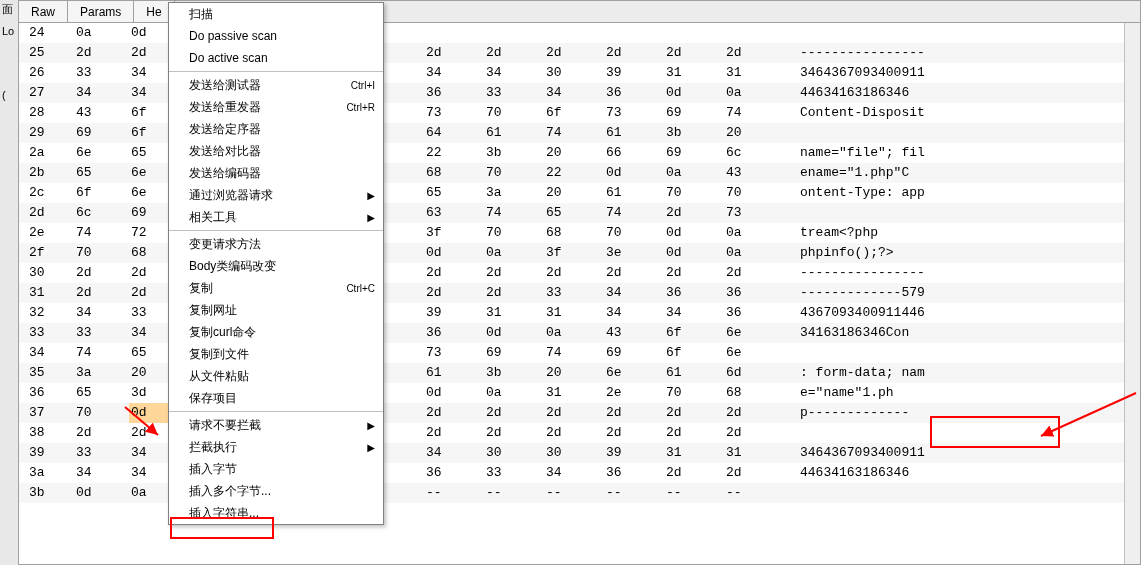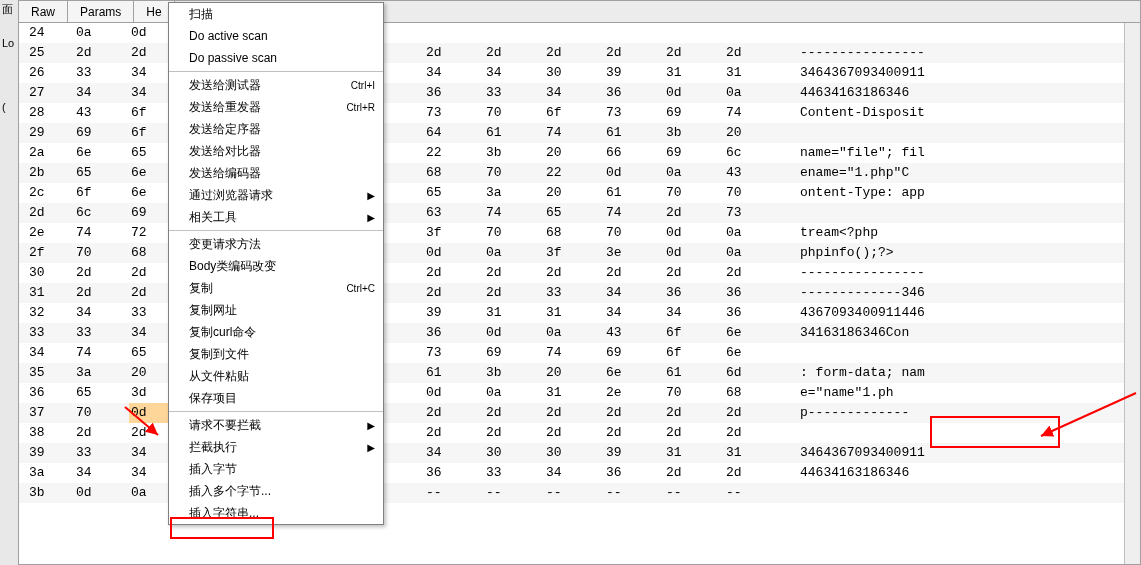--- a/index.html
+++ b/index.html
@@ -24,21 +24,21 @@
 .scrollbar { position:absolute; right:0; top:22px; bottom:0; width:16px; background:#efefef; border-left:1px solid #c0c0c0; }
 .hl { background:#ffd699; }
 .leftstrip { position:absolute; left:0; top:0; width:18px; height:100%; background:#e8e8e8; font-size:11px; }
 .leftstrip span { display:block; transform:rotate(0); padding:2px; }
 </style>
 </head>
 <body>
 
 <div class="leftstrip">
   <span>面</span>
-  <span style="margin-top:16px">Lo</span>
+  <span style="margin-top:4px">Lo</span>
   <span style="margin-top:48px">(</span>
 </div>
 
 <div class="frame">
   <div class="tabbar">
     <div class="tab">Raw</div>
     <div class="tab">Params</div>
     <div class="tab">He</div>
   </div>
 
@@ -326,21 +326,21 @@
         <div class="cell-hex">2d</div>
         <div class="cell-hex">2d</div>
         <div class="cell-hex">2d</div>
         <div class="cell-hex">2d</div>
         <div class="cell-hex">2d</div>
         <div class="cell-hex">2d</div>
         <div class="cell-hex">33</div>
         <div class="cell-hex">34</div>
         <div class="cell-hex">36</div>
         <div class="cell-hex">36</div>
-        <div class="cell-ascii">-------------346</div>
+        <div class="cell-ascii">-------------579</div>
       </div>
       <div class="row">
         <div class="cell-off">32</div>
         <div class="cell-hex" style="width: 55px;">34</div>
         <div class="cell-hex" style="width: 55px;">33</div>
         <div class="cell-hex" style="width: 0px; padding: 0px;"></div>
         <div class="cell-hex" style="width: 0px; padding: 0px;"></div>
         <div class="cell-hex" style="width: 0px; padding: 0px;"></div>
         <div class="cell-hex" style="width: 0px; padding: 0px;"></div>
         <div class="cell-hex" style="width: 0px; padding: 0px;"></div>
@@ -547,25 +547,25 @@
     </div>
   <div class="scrollbar"></div>
 </div>
 
 <div class="menu" id="menu">
     <div class="mitem">
       <span>扫描</span>
       <span class="msub"></span>
     </div>
     <div class="mitem">
+      <span>Do passive scan</span>
+      <span class="msub"></span>
+    </div>
+    <div class="mitem">
       <span>Do active scan</span>
-      <span class="msub"></span>
-    </div>
-    <div class="mitem">
-      <span>Do passive scan</span>
       <span class="msub"></span>
     </div>
     <div class="msep"></div>
     <div class="mitem">
       <span>发送给测试器</span>
       <span class="msub">Ctrl+I</span>
     </div>
     <div class="mitem">
       <span>发送给重发器</span>
       <span class="msub">Ctrl+R</span>

